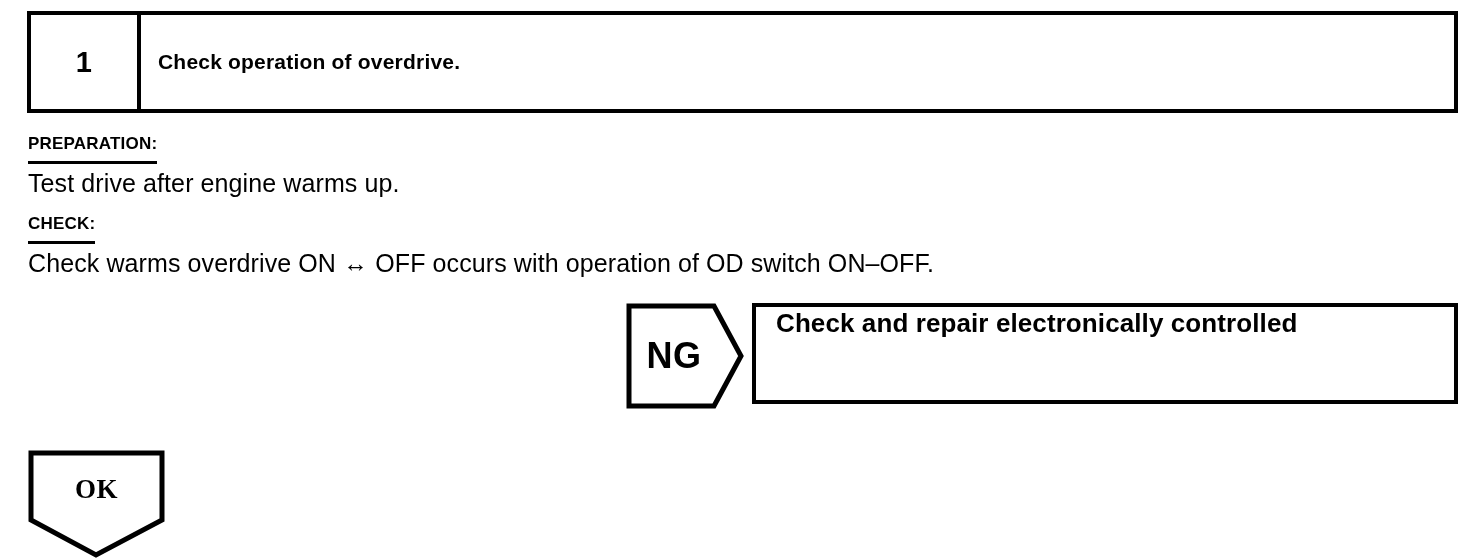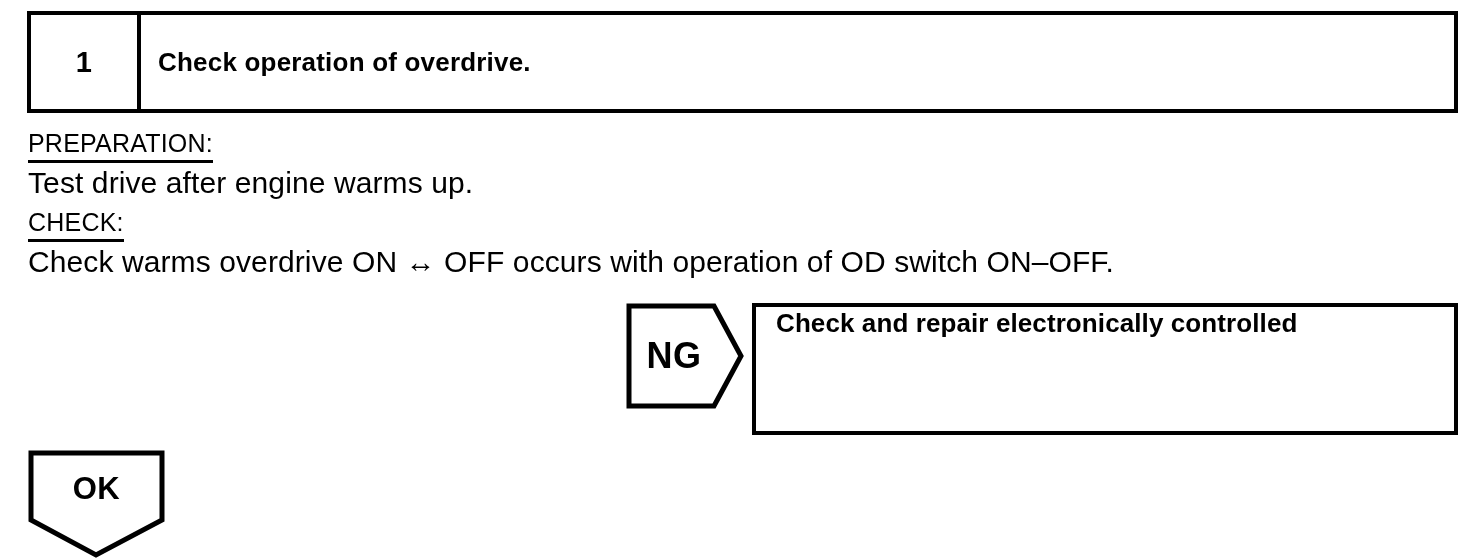--- a/index.html
+++ b/index.html
@@ -38,44 +38,44 @@
     justify-content: center;
     font-size: 29px;
     font-weight: bold;
     letter-spacing: 0.5px;
   }
   .step-title-cell {
     flex: 1;
     display: flex;
     align-items: center;
     padding-left: 17px;
-    font-size: 26px;
+    font-size: 21px;
     font-weight: bold;
     letter-spacing: 0.2px;
   }
 
   
   .body-block {
     position: absolute;
     left: 28px;
     top: 127px;
     width: 1300px;
   }
   .section-heading {
-    font-size: 25px;
-    font-weight: normal;
+    font-size: 17px;
+    font-weight: bold;
     letter-spacing: 0.2px;
     line-height: 32px;
     display: inline-block;
     border-bottom: 3px solid #000;
     padding-bottom: 1px;
     margin-bottom: 3px;
   }
   .section-body {
-    font-size: 30px;
+    font-size: 25px;
     font-weight: normal;
     letter-spacing: 0.1px;
     line-height: 33px;
     margin-bottom: 7px;
   }
   .heading-row { line-height: 34px; }
 
   
   .ng-pentagon {
     position: absolute;
@@ -97,21 +97,21 @@
     font-size: 36px;
     font-weight: bold;
     letter-spacing: 0.5px;
   }
 
   .ng-box {
     position: absolute;
     left: 752px;
     top: 303px;
     width: 706px;
-    height: 132px;
+    height: 101px;
     box-sizing: border-box;
     border: 4px solid #000;
     background: #fff;
     display: flex;
     flex-direction: row;
     justify-content: space-between;
     padding-left: 20px;
   }
   .ng-box-line {
     font-size: 26px;
@@ -132,23 +132,24 @@
   .ok-pentagon svg { display: block; }
   .ok-label {
     position: absolute;
     left: 0;
     top: 0;
     width: 137px;
     height: 78px;
     display: flex;
     align-items: center;
     justify-content: center;
-    font-size: 31px;
+    font-size: 27px;
     font-weight: bold;
     letter-spacing: 0.5px;
+    font-family: Liberation Serif, serif;
   }
 </style>
 </head>
 <body>
 
 <div class="step-table">
   <div class="step-number-cell">1</div>
   <div class="step-title-cell">Check operation of overdrive.</div>
 </div>
 

